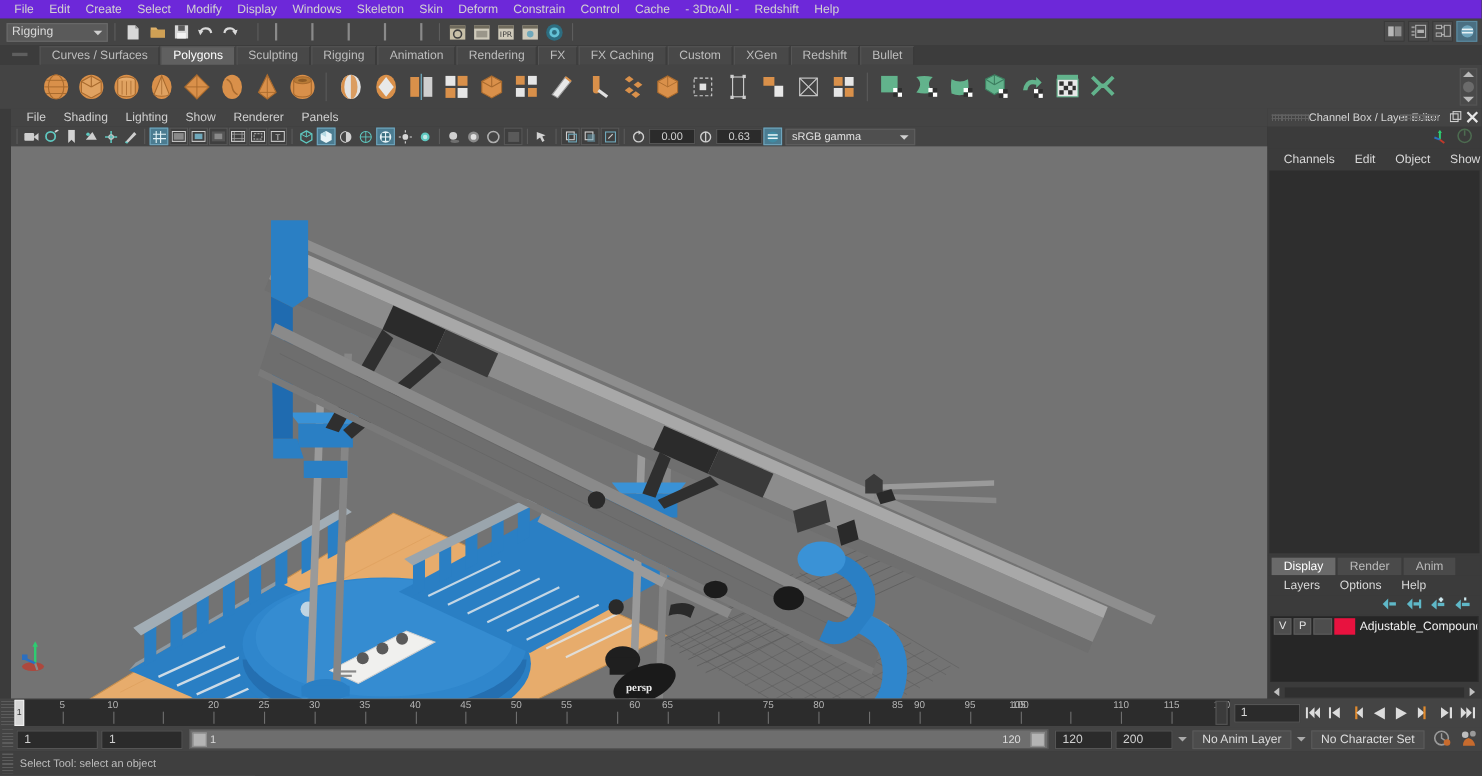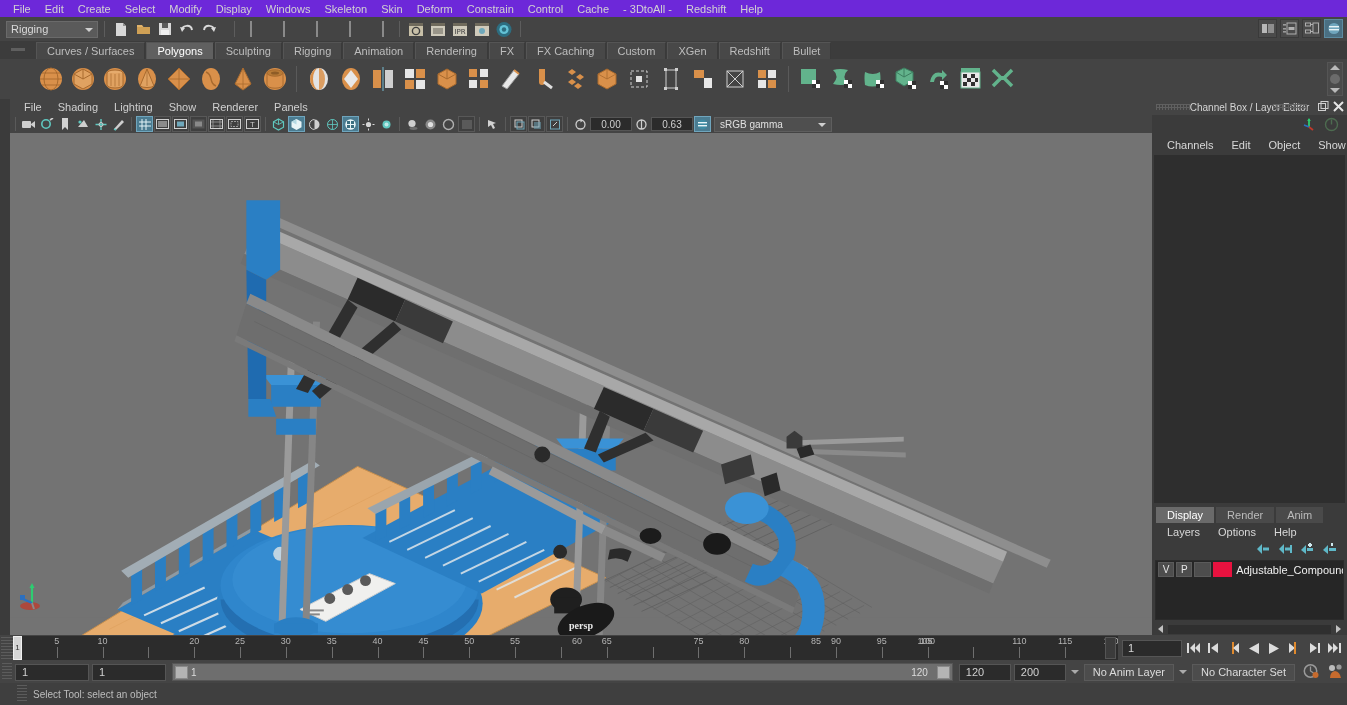--- a/index.html
+++ b/index.html
@@ -166,21 +166,21 @@
 
   
   .cmdline { height: 24px; background: #444444; display: flex; align-items: center; gap: 4px; flex: none; padding-left: 2px; }
   .cl-grip { width: 10px; height: 20px; background-image: repeating-linear-gradient(#5c5c5c 0 1px, transparent 1px 3px); }
   .cl-label { width: 36px; font-size: 11px; color: #d0d0d0; text-align: center; }
   .cl-input { width: 435px; height: 18px; background: #2b2b2b; border: 1px solid #555; }
   .cl-output { flex: 1; height: 18px; background: #3f3f3f; border: 1px solid #555; margin-right: 2px; }
   .cl-btn { position: absolute; right: 4px; width: 18px; height: 18px; background: #4c4c4c; border: 1px solid #5c5c5c; }
 
   
-  .helpline { height: 22px; background: #3f3f3f; display: flex; align-items: center; gap: 6px; flex: none; padding-left: 17px; }
+  .helpline { height: 22px; background: #3f3f3f; display: flex; align-items: center; gap: 6px; flex: none; padding-left: 2px; }
   .hl-grip { width: 10px; height: 18px; background-image: repeating-linear-gradient(#5c5c5c 0 1px, transparent 1px 3px); }
   .hl-text { font-size: 10px; color: #bdbdbd; }
 </style>
 </head>
 <body>
 
 <div id="app">
 
   <div class="menubar">
     <div class="mi">File</div>

